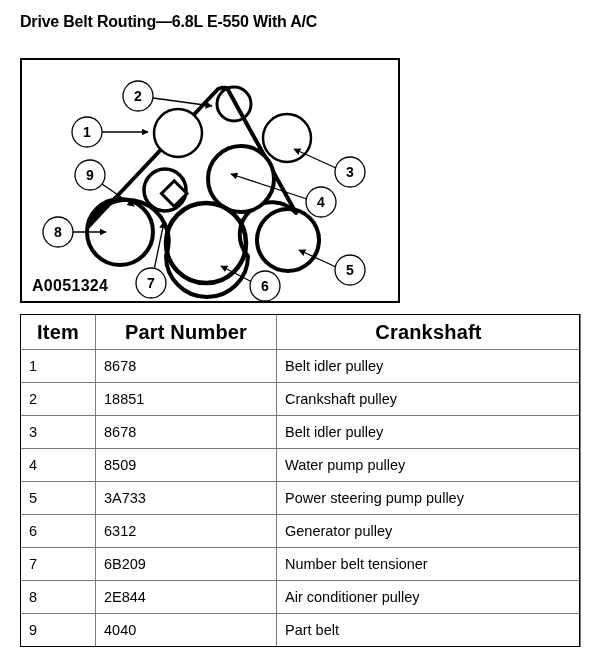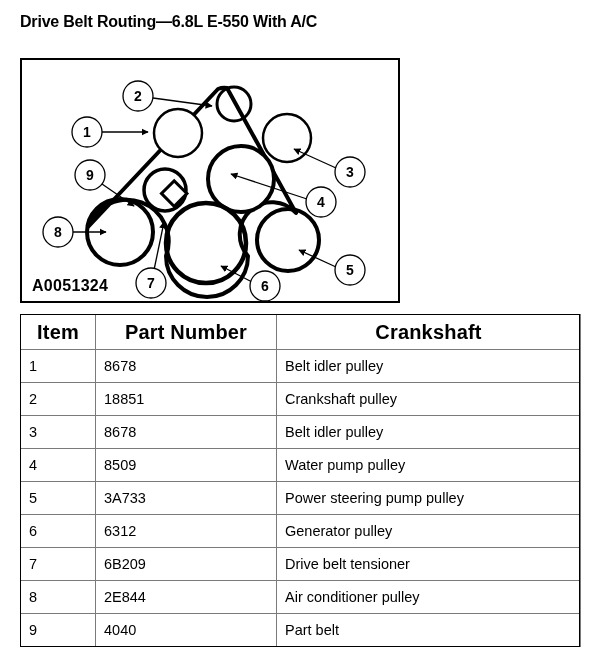--- a/index.html
+++ b/index.html
@@ -247,21 +247,21 @@
         <td>Power steering pump pulley</td>
       </tr>
       <tr>
         <td>6</td>
         <td>6312</td>
         <td>Generator pulley</td>
       </tr>
       <tr>
         <td>7</td>
         <td>6B209</td>
-        <td>Drive belt tensioner</td>
+        <td>Number belt tensioner</td>
       </tr>
       <tr>
         <td>8</td>
         <td>2E844</td>
         <td>Air conditioner pulley</td>
       </tr>
       <tr>
         <td>9</td>
         <td>4040</td>
         <td>Part belt</td>

